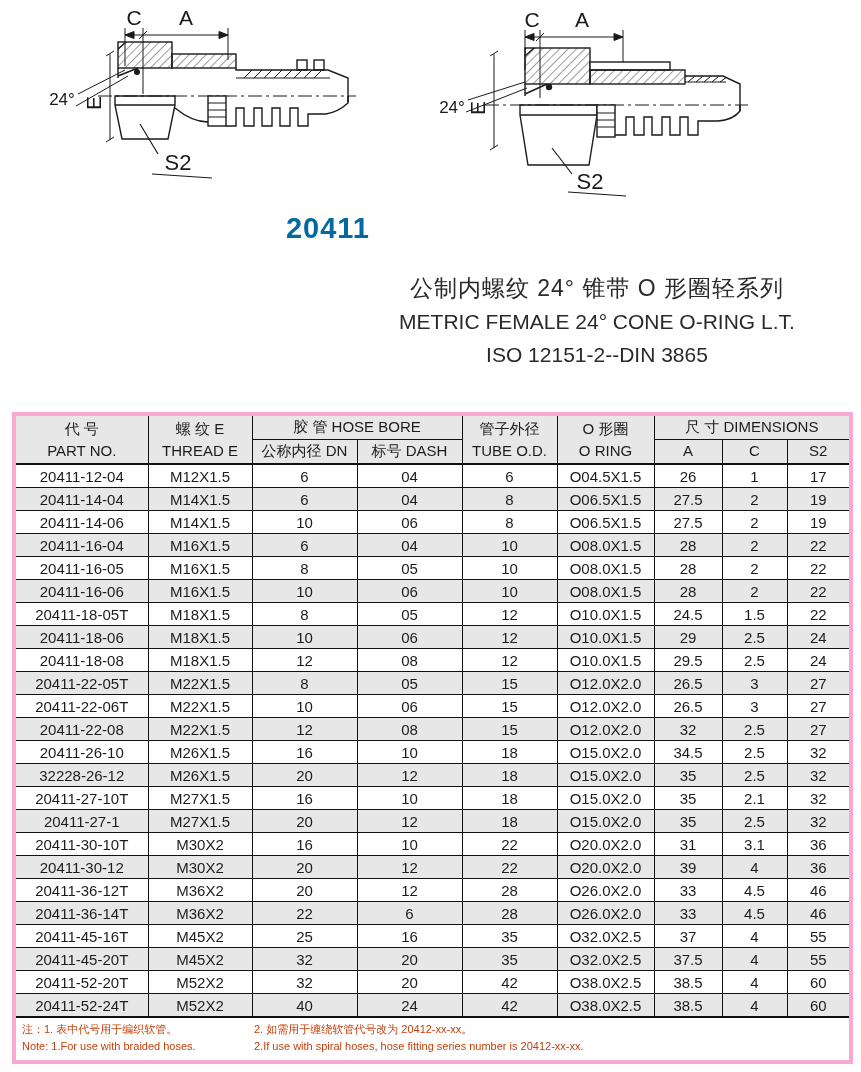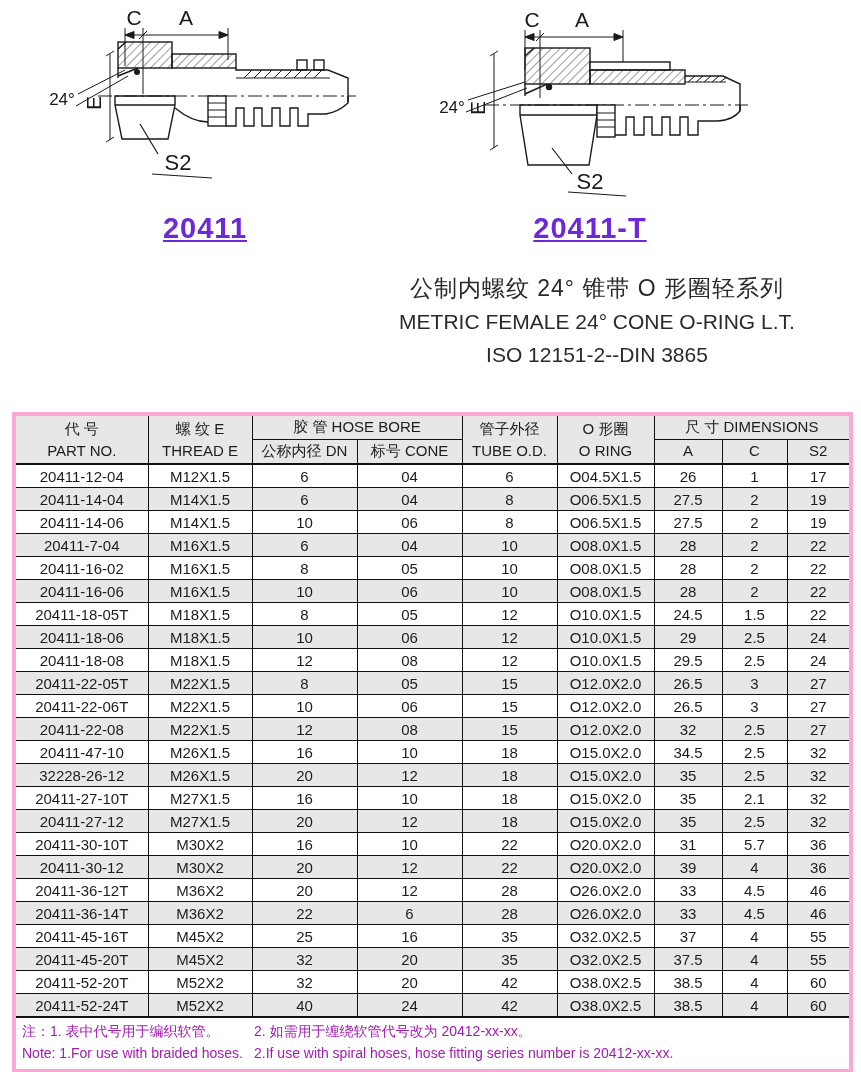--- a/index.html
+++ b/index.html
@@ -1,39 +1,39 @@
 <!DOCTYPE html>
 <html><head>
 <meta charset="utf-8">
 <style>
   html,body { margin:0; padding:0; background:#fff; }
   body { font-family:"Liberation Sans","DejaVu Sans",sans-serif; color:#1a1a1a; }
   #page { position:relative; width:861px; height:1072px; background:#fff; overflow:hidden; }
 
   .drawing { position:absolute; }
-  .drawing-title { position:absolute; font-size:29px; font-weight:bold; text-align:center; color:#6d28d9; letter-spacing:1px;text-decoration:underline; }
+  .drawing-title { position:absolute; font-size:29px; font-weight:bold; text-align:right; color:#0369a1; letter-spacing:1px; }
   #left-title  { left:40px;  top:212px; width:330px; }
   #right-title { left:430px; top:212px; width:320px; }
 
   #heading { position:absolute; left:297px; top:272px; width:600px; text-align:center; color:#2a2a2a; }
   #heading .zh  { font-size:23px; line-height:33px; letter-spacing:1px; }
   #heading .en  { font-size:21px; line-height:33px; }
   #heading .std { font-size:21px; line-height:33px; }
 
   table#spec { position:absolute; left:12px; top:412px; width:837px;
     border-collapse:collapse; table-layout:fixed; font-size:15px; color:#1c1c1c;
     border:4px solid #f9a8d4; }
   #spec th, #spec td { border:1px solid #111; text-align:center; padding:0; font-weight:normal; }
   #spec thead th { background:#e7e7e7; height:23px; line-height:1.35; font-size:15px; }
   #spec thead { border-bottom:2px solid #111; }
   #spec thead .two-line span { display:block; line-height:22px; }
   #spec tbody td { height:22px; background:#fff; }
   #spec tbody tr.alt td { background:#e7e7e7; }
   #spec tfoot td { border-top:2px solid #111; background:#fff; text-align:left; padding:3px 0 5px 6px; }
-  .notes-grid { display:grid; grid-template-columns:232px 1fr; font-size:14px; line-height:1.55; color:#a21caf; }
+  .notes-grid { display:grid; grid-template-columns:232px 1fr; font-size:11px; line-height:1.55; color:#c2410c; }
 
   svg text { fill:#1a1a1a; }
   .dim-label { font-size:21px; }
   .dim-label-sm { font-size:17px; }
   .s2-label { font-size:22px; }
 </style>
 </head>
 <body>
 
 <div id="page">
@@ -136,21 +136,20 @@
       <path d="M38,92 L95,74 M36,104 L97,80"></path>
     </g>
     <text class="dim-label-sm" x="22" y="105" text-anchor="middle">24°</text>
     <g stroke="#1a1a1a" stroke-width="1.2" fill="none">
       <path d="M122,140 L142,166 M138,184 L196,188"></path>
     </g>
     <text class="s2-label" x="160" y="181" text-anchor="middle">S2</text>
   </svg>
 
   <div class="drawing-title" id="left-title">20411</div>
-  <div class="drawing-title" id="right-title">20411-T</div>
 
   <div id="heading">
     <div class="zh">公制内螺纹 24° 锥带 O 形圈轻系列</div>
     <div class="en">METRIC FEMALE 24° CONE O-RING L.T.</div>
     <div class="std">ISO 12151-2--DIN 3865</div>
   </div>
 
   <table id="spec">
     <colgroup>
       <col style="width:134px">
@@ -179,21 +178,21 @@
           <span>TUBE O.D.</span>
         </th>
         <th rowspan="2" class="two-line">
           <span>O 形圈</span>
           <span>O RING</span>
         </th>
         <th colspan="3">尺 寸 DIMENSIONS</th>
       </tr>
       <tr>
         <th>公称内径 DN</th>
-        <th>标号 CONE</th>
+        <th>标号 DASH</th>
         <th>A</th>
         <th>C</th>
         <th>S2</th>
       </tr>
     </thead>
     <tbody>
         <tr>
           <td>20411-12-04</td>
           <td>M12X1.5</td>
           <td>6</td>
@@ -220,32 +219,32 @@
           <td>M14X1.5</td>
           <td>10</td>
           <td>06</td>
           <td>8</td>
           <td>O06.5X1.5</td>
           <td>27.5</td>
           <td>2</td>
           <td>19</td>
         </tr>
         <tr class="alt">
-          <td>20411-7-04</td>
+          <td>20411-16-04</td>
           <td>M16X1.5</td>
           <td>6</td>
           <td>04</td>
           <td>10</td>
           <td>O08.0X1.5</td>
           <td>28</td>
           <td>2</td>
           <td>22</td>
         </tr>
         <tr>
-          <td>20411-16-02</td>
+          <td>20411-16-05</td>
           <td>M16X1.5</td>
           <td>8</td>
           <td>05</td>
           <td>10</td>
           <td>O08.0X1.5</td>
           <td>28</td>
           <td>2</td>
           <td>22</td>
         </tr>
         <tr class="alt">
@@ -319,21 +318,21 @@
           <td>M22X1.5</td>
           <td>12</td>
           <td>08</td>
           <td>15</td>
           <td>O12.0X2.0</td>
           <td>32</td>
           <td>2.5</td>
           <td>27</td>
         </tr>
         <tr>
-          <td>20411-47-10</td>
+          <td>20411-26-10</td>
           <td>M26X1.5</td>
           <td>16</td>
           <td>10</td>
           <td>18</td>
           <td>O15.0X2.0</td>
           <td>34.5</td>
           <td>2.5</td>
           <td>32</td>
         </tr>
         <tr class="alt">
@@ -352,39 +351,39 @@
           <td>M27X1.5</td>
           <td>16</td>
           <td>10</td>
           <td>18</td>
           <td>O15.0X2.0</td>
           <td>35</td>
           <td>2.1</td>
           <td>32</td>
         </tr>
         <tr class="alt">
-          <td>20411-27-12</td>
+          <td>20411-27-1</td>
           <td>M27X1.5</td>
           <td>20</td>
           <td>12</td>
           <td>18</td>
           <td>O15.0X2.0</td>
           <td>35</td>
           <td>2.5</td>
           <td>32</td>
         </tr>
         <tr>
           <td>20411-30-10T</td>
           <td>M30X2</td>
           <td>16</td>
           <td>10</td>
           <td>22</td>
           <td>O20.0X2.0</td>
           <td>31</td>
-          <td>5.7</td>
+          <td>3.1</td>
           <td>36</td>
         </tr>
         <tr class="alt">
           <td>20411-30-12</td>
           <td>M30X2</td>
           <td>20</td>
           <td>12</td>
           <td>22</td>
           <td>O20.0X2.0</td>
           <td>39</td>

